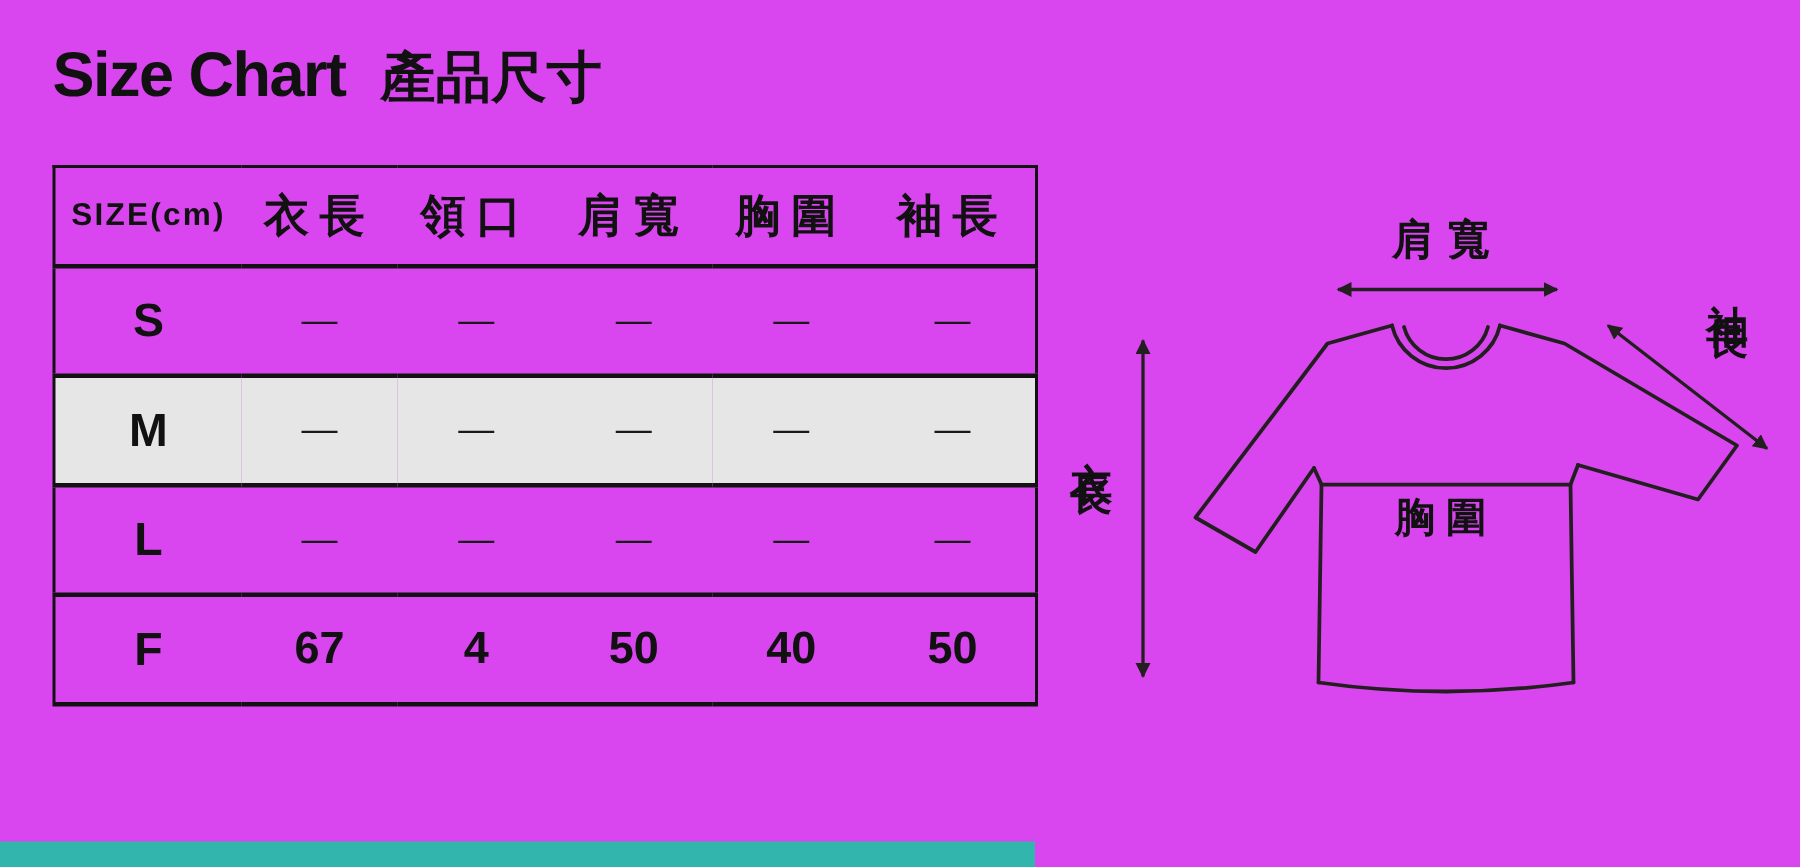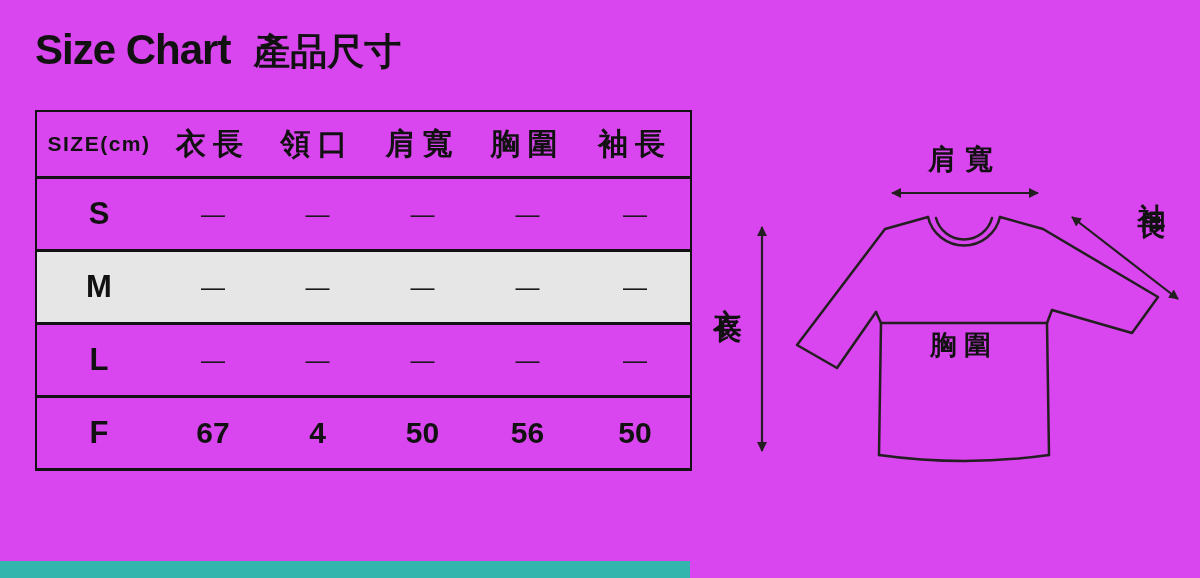--- a/index.html
+++ b/index.html
@@ -89,21 +89,21 @@
         <td class="val-cell">—</td>
         <td class="val-cell">—</td>
         <td class="val-cell">—</td>
         <td class="val-cell">—</td>
       </tr>
       <tr class="f-row">
         <td class="size-cell">F</td>
         <td class="val-cell">67</td>
         <td class="val-cell">4</td>
         <td class="val-cell">50</td>
-        <td class="val-cell">56</td>
+        <td class="val-cell">40</td>
         <td class="val-cell">50</td>
       </tr>
     </tbody>
   </table>
 
   <div class="diagram">
     <svg width="495" height="440" viewBox="0 0 495 440">
       <defs>
         <marker id="ah" markerWidth="12" markerHeight="12" refX="9" refY="5" orient="auto-start-reverse" markerUnits="userSpaceOnUse">
           <path d="M0,0 L10,5 L0,10 Z" fill="#231f20"></path>

